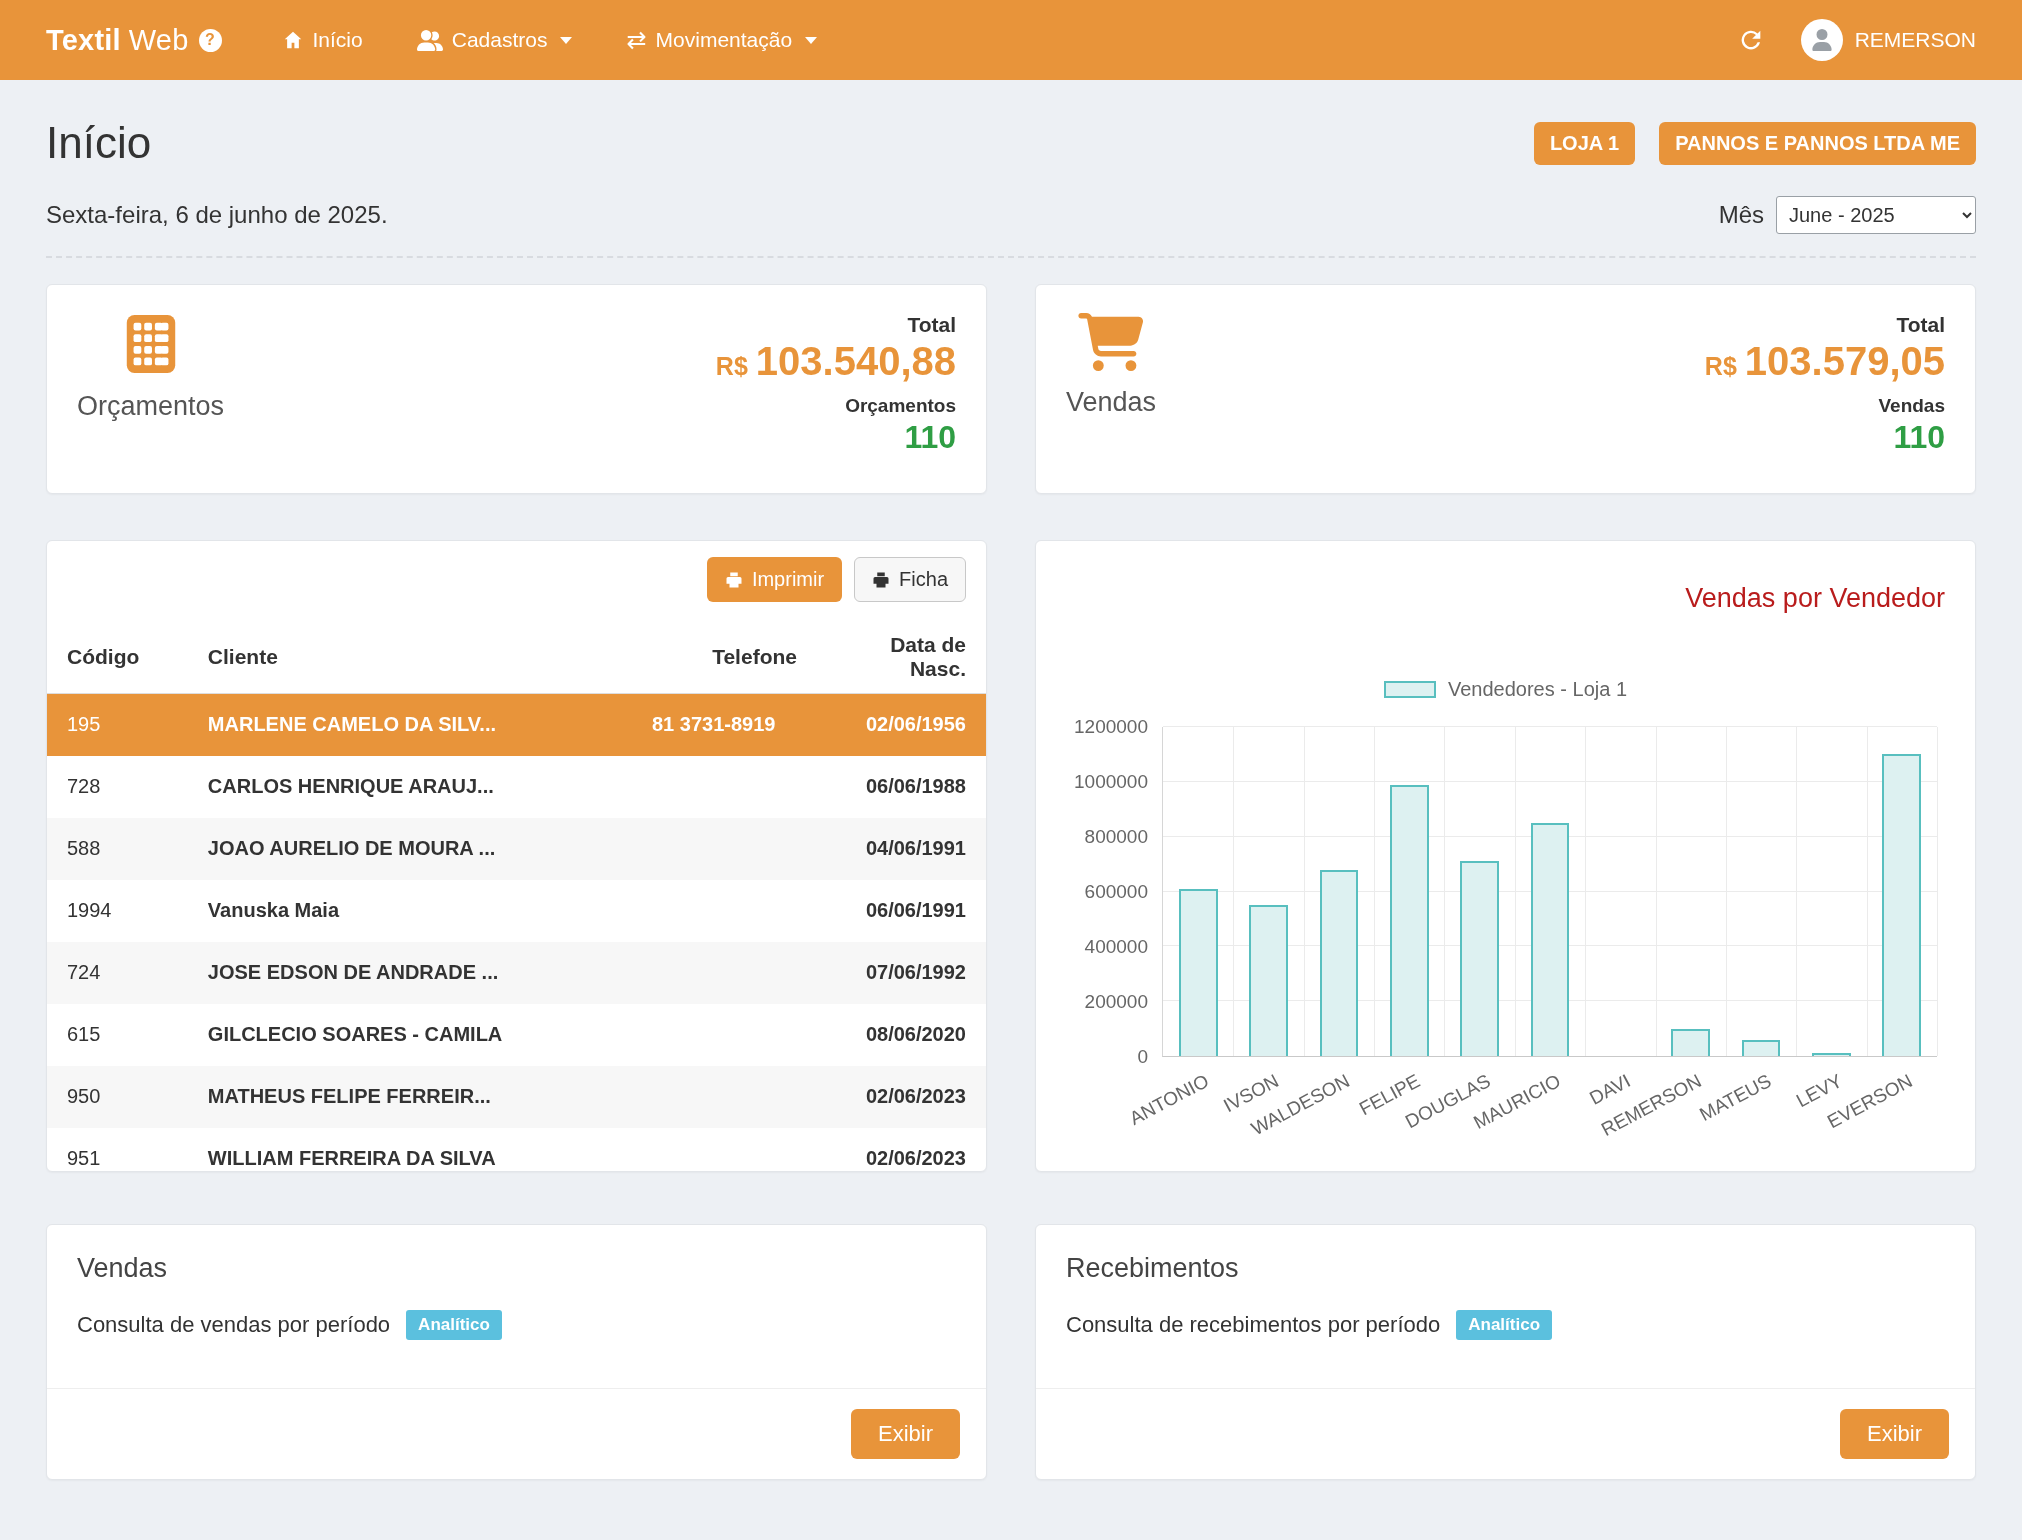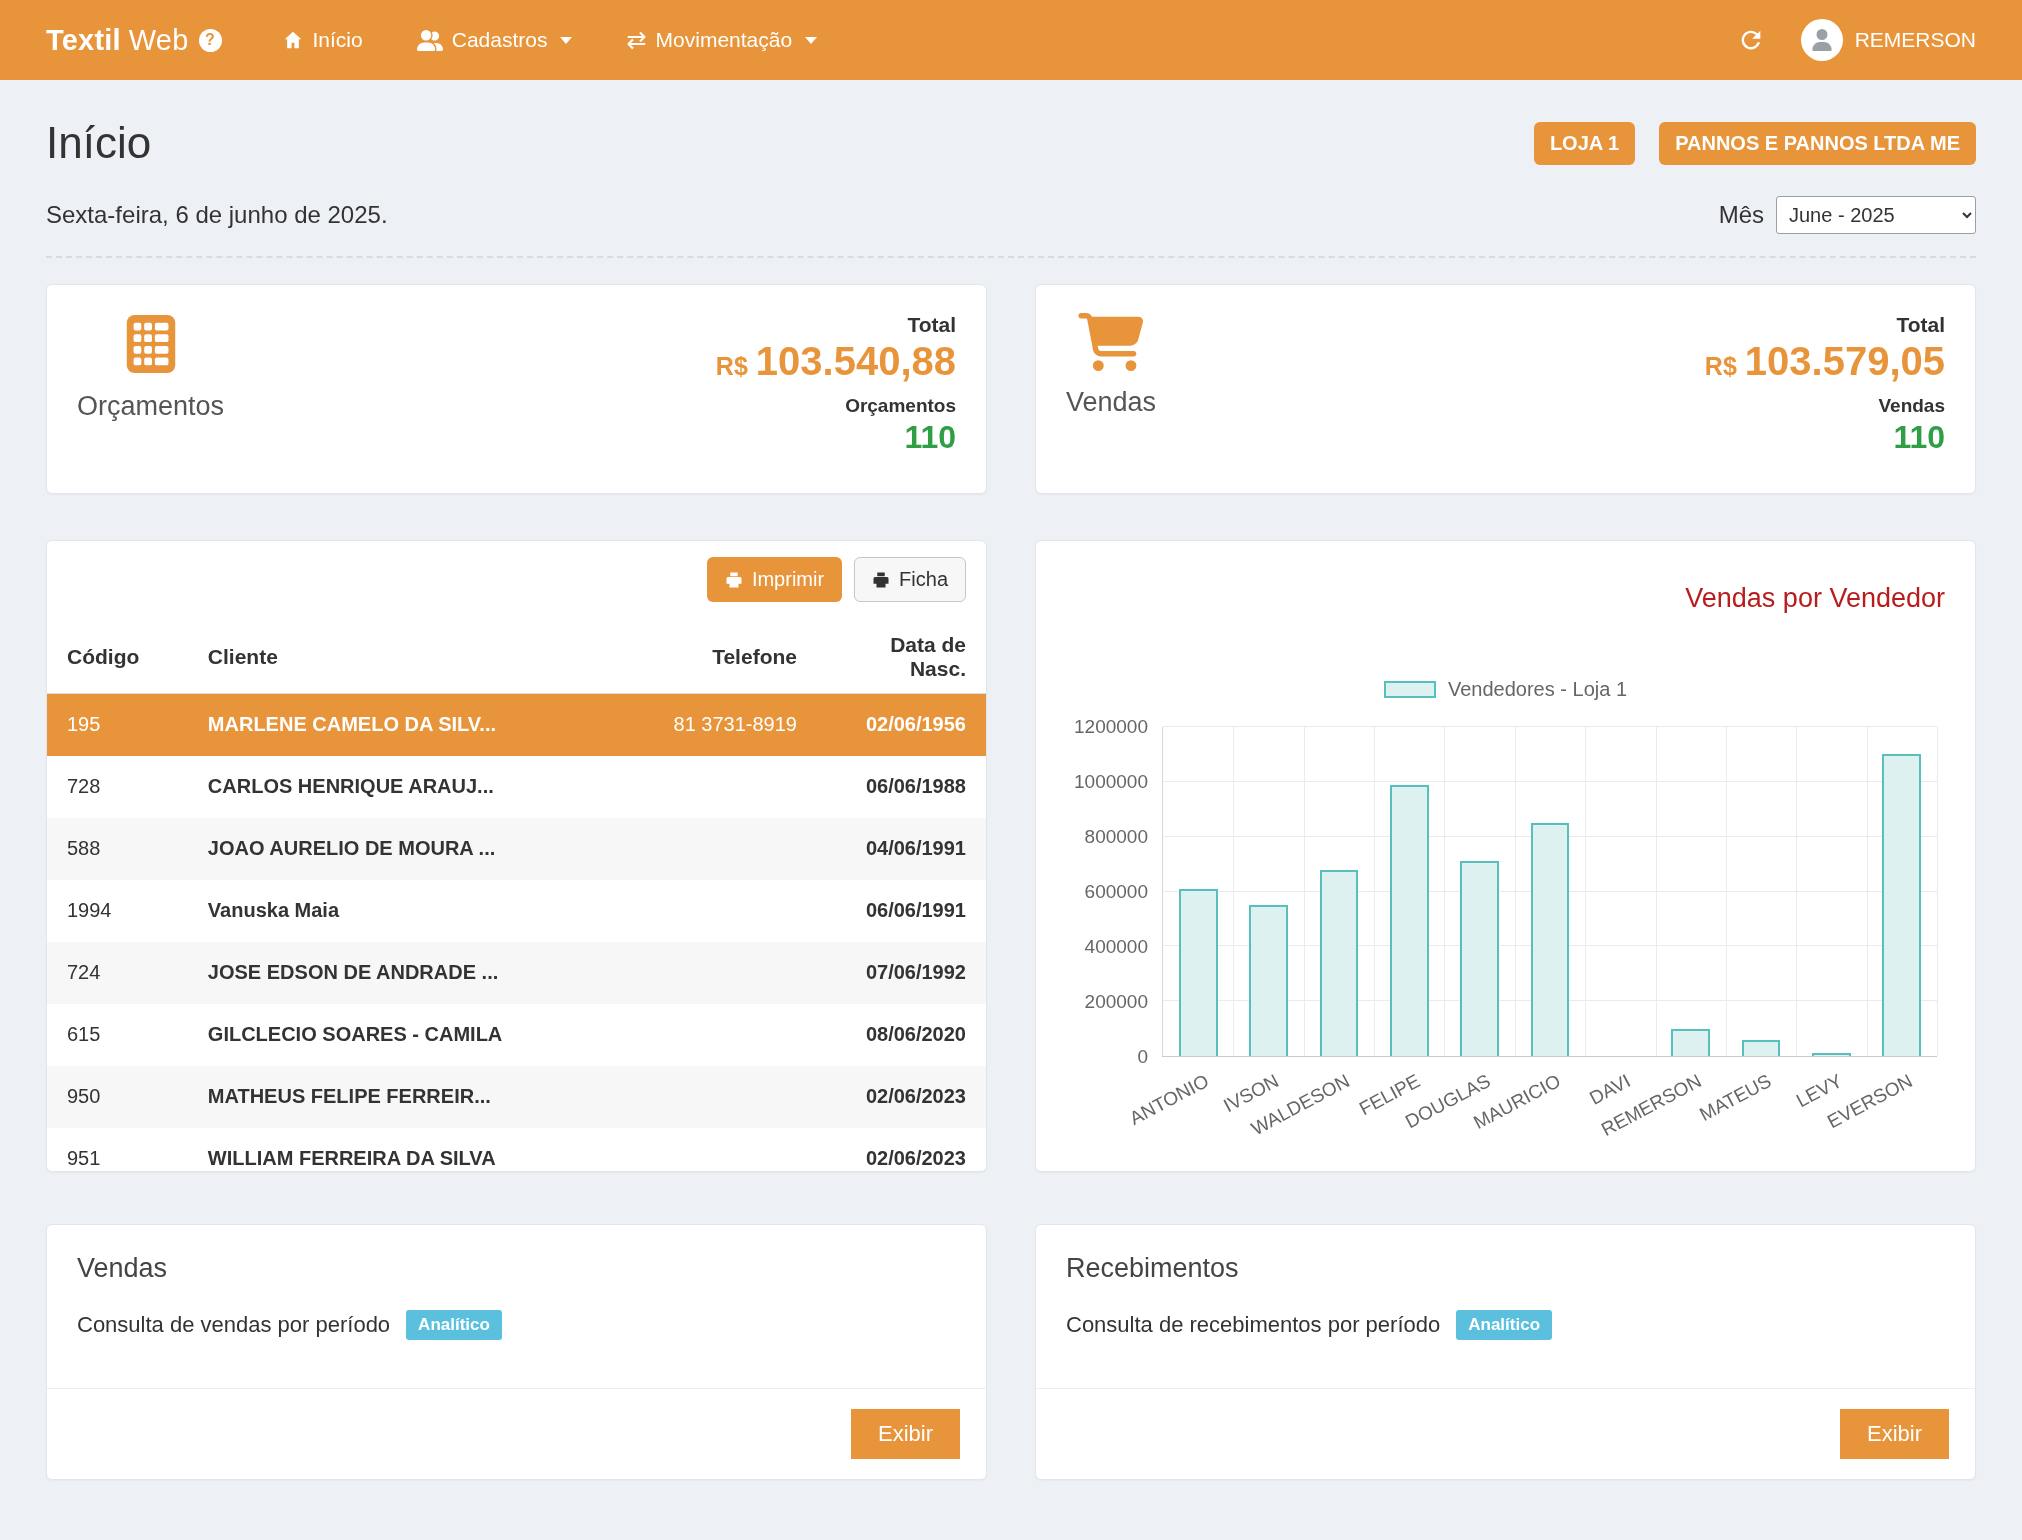--- a/index.html
+++ b/index.html
@@ -59,21 +59,21 @@
   .btn { display:inline-flex; align-items:center; gap:9px; font-size:20px; border-radius:6px; padding:10px 17px; border:1px solid transparent; cursor:pointer; font-family:inherit; }
   .btn-orange { background:#e8943a; color:#fff; }
   .btn-light { background:#f7f7f7; border-color:#c8c8c8; color:#333; }
   .bday-table-wrap { flex:1; overflow:hidden; }
   table { width:100%; border-collapse:collapse; table-layout:fixed; }
   th { text-align:left; font-size:21px; padding:15px 20px 12px; border-bottom:1px solid #ddd; }
   td { font-size:20px; padding:0 20px; height:62px; white-space:nowrap; overflow:hidden; }
   th.col-tel, td.cell-tel { text-align:right; }
   th.col-nasc, td.cell-nasc { text-align:right; }
   td.cell-cliente { font-weight:700; }
-  td.cell-tel { font-weight:400; }
+  td.cell-tel { font-weight:700;text-align:center; }
   td.cell-nasc { font-weight:700; }
   tbody tr:nth-child(odd) { background:#f7f7f7; }
   tbody tr.highlight { background:#e8943a; color:#fff; }
 
   
   .chart-card { height:632px; padding:24px 30px; display:flex; flex-direction:column; }
   .chart-title { text-align:right; font-size:27px; color:#b91c1c; margin-top:18px; }
   .chart-legend { display:flex; justify-content:center; align-items:center; gap:12px; margin-top:64px; margin-bottom:26px; font-size:20px; color:#666; }
   .legend-swatch { width:52px; height:17px; background:#ddf1f1; border:2px solid #58bfbf; }
   .chart-wrap { height:330px; display:flex; }
@@ -86,21 +86,21 @@
   .x-anchor { position:absolute; top:100%; width:0; }
   .x-label { position:absolute; right:-4px; top:14px; transform:rotate(-28deg); transform-origin:right top; white-space:nowrap; font-size:19px; color:#666; }
 
   
   .action-card { height:256px; display:flex; flex-direction:column; }
   .action-body { padding:28px 30px; flex:1; }
   .action-title { font-size:27px; color:#444; }
   .action-desc { margin-top:26px; font-size:22px; display:flex; align-items:center; gap:16px; }
   .badge-info { background:#5bc0de; color:#fff; font-size:17px; font-weight:700; padding:5px 12px; border-radius:3px; }
   .action-footer { border-top:1px solid #eee; padding:20px 26px; display:flex; justify-content:flex-end; align-items:center; }
-  .btn-exibir { background:#e8943a; color:#fff; font-size:22px; padding:12px 27px; border-radius:0; border:none; cursor:pointer; font-family:inherit; }
+  .btn-exibir { background:#e8943a; color:#fff; font-size:22px; padding:12px 27px; border-radius:6px; border:none; cursor:pointer; font-family:inherit; }
 </style>
 </head>
 <body>
 
 <header class="navbar">
   <div class="brand">
     <span class="bold">Textil</span>
       <span class="light">Web</span>
     <span class="help-badge">?</span>
   </div>

